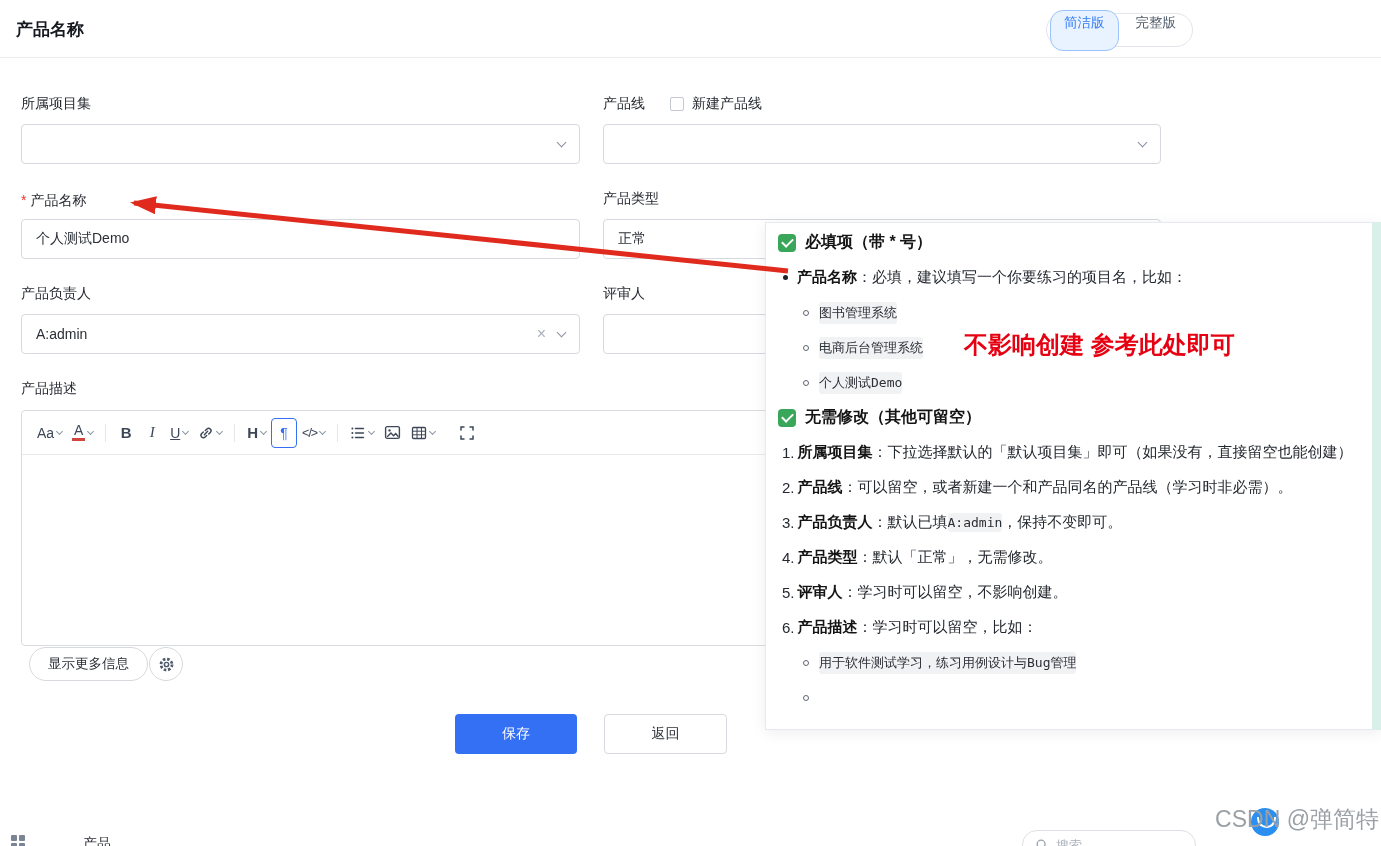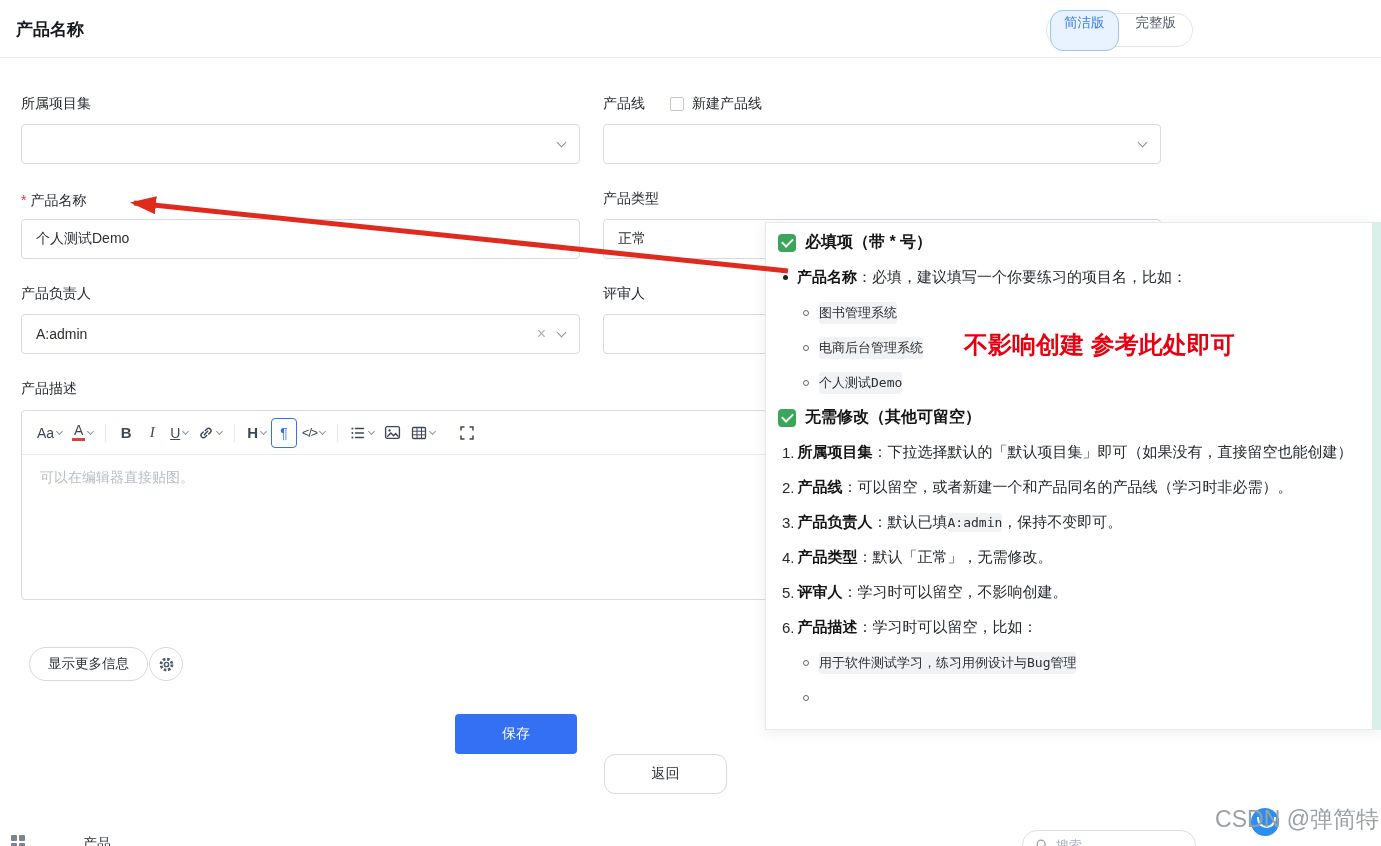--- a/index.html
+++ b/index.html
@@ -24,21 +24,21 @@
     display:flex; align-items:center; padding:0 14px; font-size:14px; color:#2b2f36;
   }
   .input { width:559px; outline:none; font-family:"Liberation Sans",sans-serif; }
   .sel-value { flex:1; white-space:nowrap; overflow:hidden; }
   .chev { width:7px; height:7px; border-right:1.5px solid #8a919f; border-bottom:1.5px solid #8a919f;
           transform:rotate(45deg); margin-top:-4px; flex:none; }
   .clear-x { color:#aab0ba; font-size:16px; margin-right:12px; flex:none; line-height:1; }
   .checkbox { width:14px; height:14px; border:1px solid #c3c8d1; border-radius:2px; background:#fff; display:inline-block; }
 
   
-  .editor { left:21px; top:410px; width:1140px; height:190px; border:1px solid #d9dce1; border-radius:4px; background:#fff; }
+  .editor { left:21px; top:410px; width:1140px; height:236px; border:1px solid #d9dce1; border-radius:4px; background:#fff;text-align:right; }
   .tbar { height:44px; border-bottom:1px solid #e8eaee; display:flex; align-items:center; padding:0 10px; color:#3d4757; }
   .tb-btn { height:30px; min-width:26px; padding:0 5px; display:flex; align-items:center; justify-content:center; gap:3px;
             border-radius:4px; cursor:pointer; }
   .tb-caret { width:5px; height:5px; border-right:1.2px solid #8a94a3; border-bottom:1.2px solid #8a94a3;
               transform:rotate(45deg); margin-top:-3px; }
   .tb-sep { width:1px; height:18px; background:#e5e7eb; margin:0 7px; }
   .tb-letter { font-size:14px; }
   .tb-b { font-weight:bold; font-size:15px; }
   .tb-i { font-style:italic; font-family:"Liberation Serif",serif; font-size:15px; }
   .tb-u { text-decoration:underline; }
@@ -49,21 +49,21 @@
   .editor-body { padding:14px 18px; font-size:14px; color:#b6bcc6; }
 
   
   .pill-btn { left:29px; top:647px; height:34px; padding:0 18px; border:1px solid #d6d9de; border-radius:17px;
               background:#fff; font-size:13.5px; color:#2b2f36; display:flex; align-items:center; cursor:pointer; }
   .gear-btn { left:149px; top:647px; width:34px; height:34px; border:1px solid #d6d9de; border-radius:50%;
               background:#fff; display:flex; align-items:center; justify-content:center; cursor:pointer; }
   .btn-save { left:455px; top:714px; width:122px; height:40px; background:#3370f4; color:#fff; border:none;
               border-radius:4px; font-size:14px; display:flex; align-items:center; justify-content:center; cursor:pointer; }
   .btn-back { left:604px; top:714px; width:123px; height:40px; background:#fff; color:#2b2f36; border:1px solid #d6d9de;
-              border-radius:11px; font-size:14px; display:flex; align-items:center; justify-content:center; cursor:pointer;margin-top:40px; }
+              border-radius:4px; font-size:14px; display:flex; align-items:center; justify-content:center; cursor:pointer; }
 
   
   .overlay { left:765px; top:222px; width:616px; height:508px; background:#fff; z-index:40;
              border:1px solid #e6eaee; border-right:9px solid #d8f0e9; box-shadow:0 3px 14px rgba(0,0,0,.07);
              display:flex; flex-direction:column; padding-top:2px; }
   .ov-row { height:35px; display:flex; align-items:center; white-space:nowrap; overflow:hidden; font-size:15px; color:#24292f; }
   .ov-title { padding-left:12px; font-weight:bold; font-size:16px; color:#141414; }
   .ov-item { padding-left:14px; }
   .ov-li { padding-left:16px; }
   .ov-ex { padding-left:36px; }

